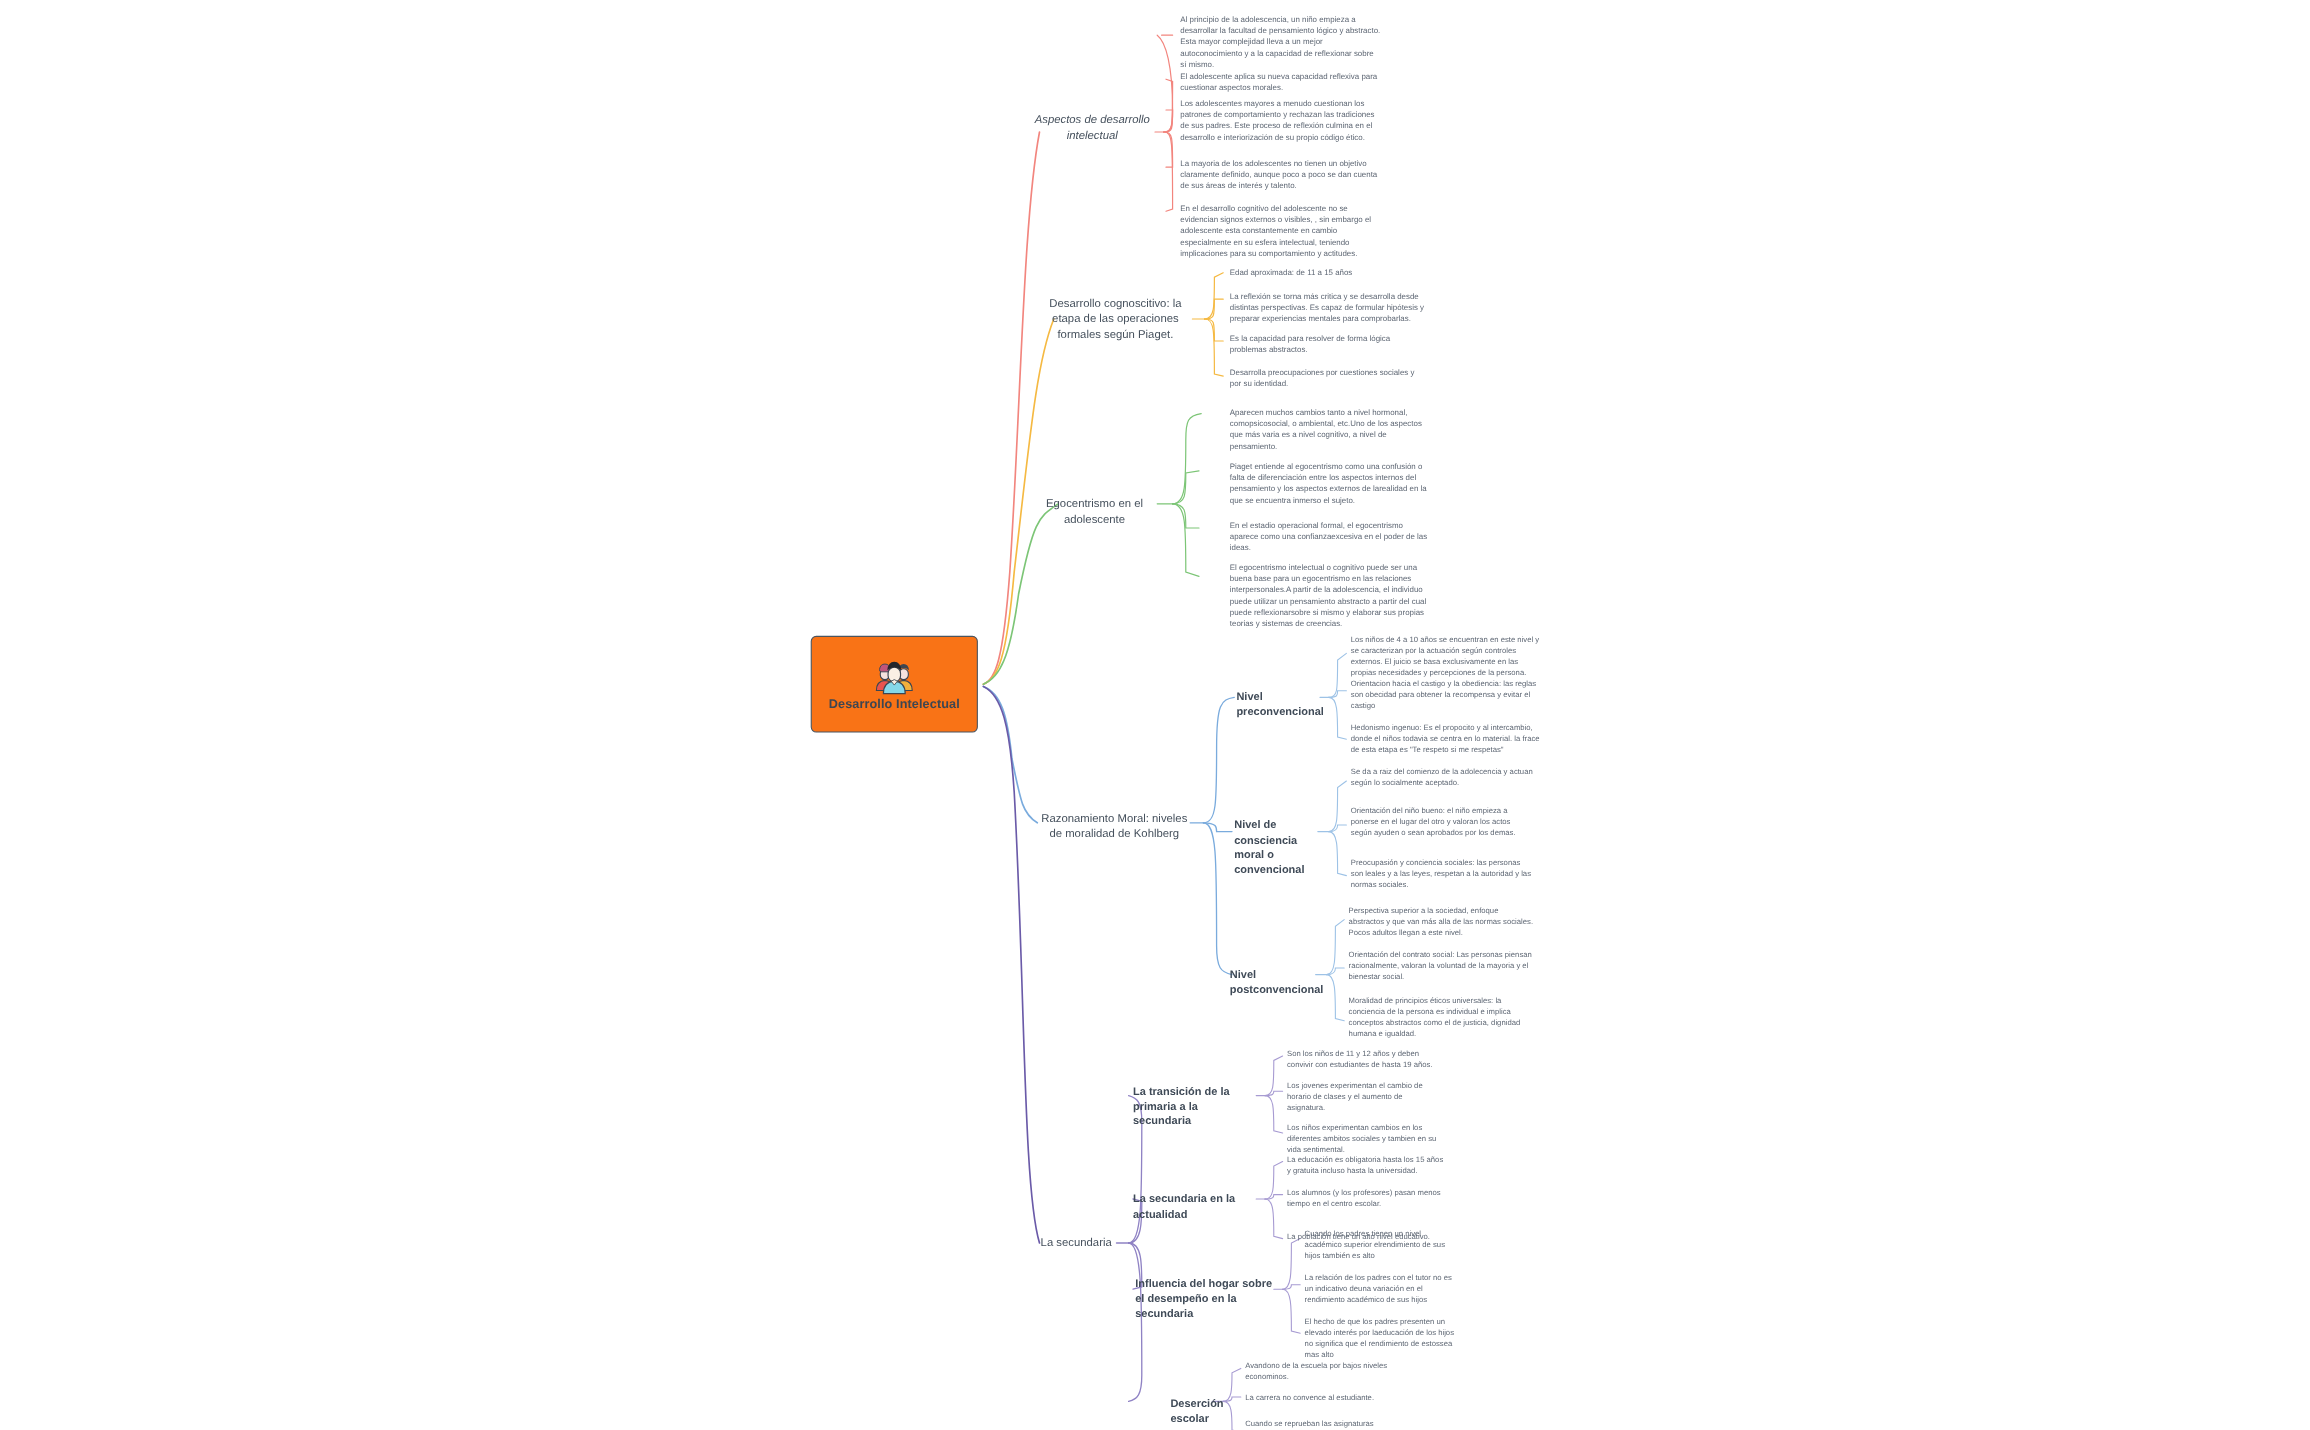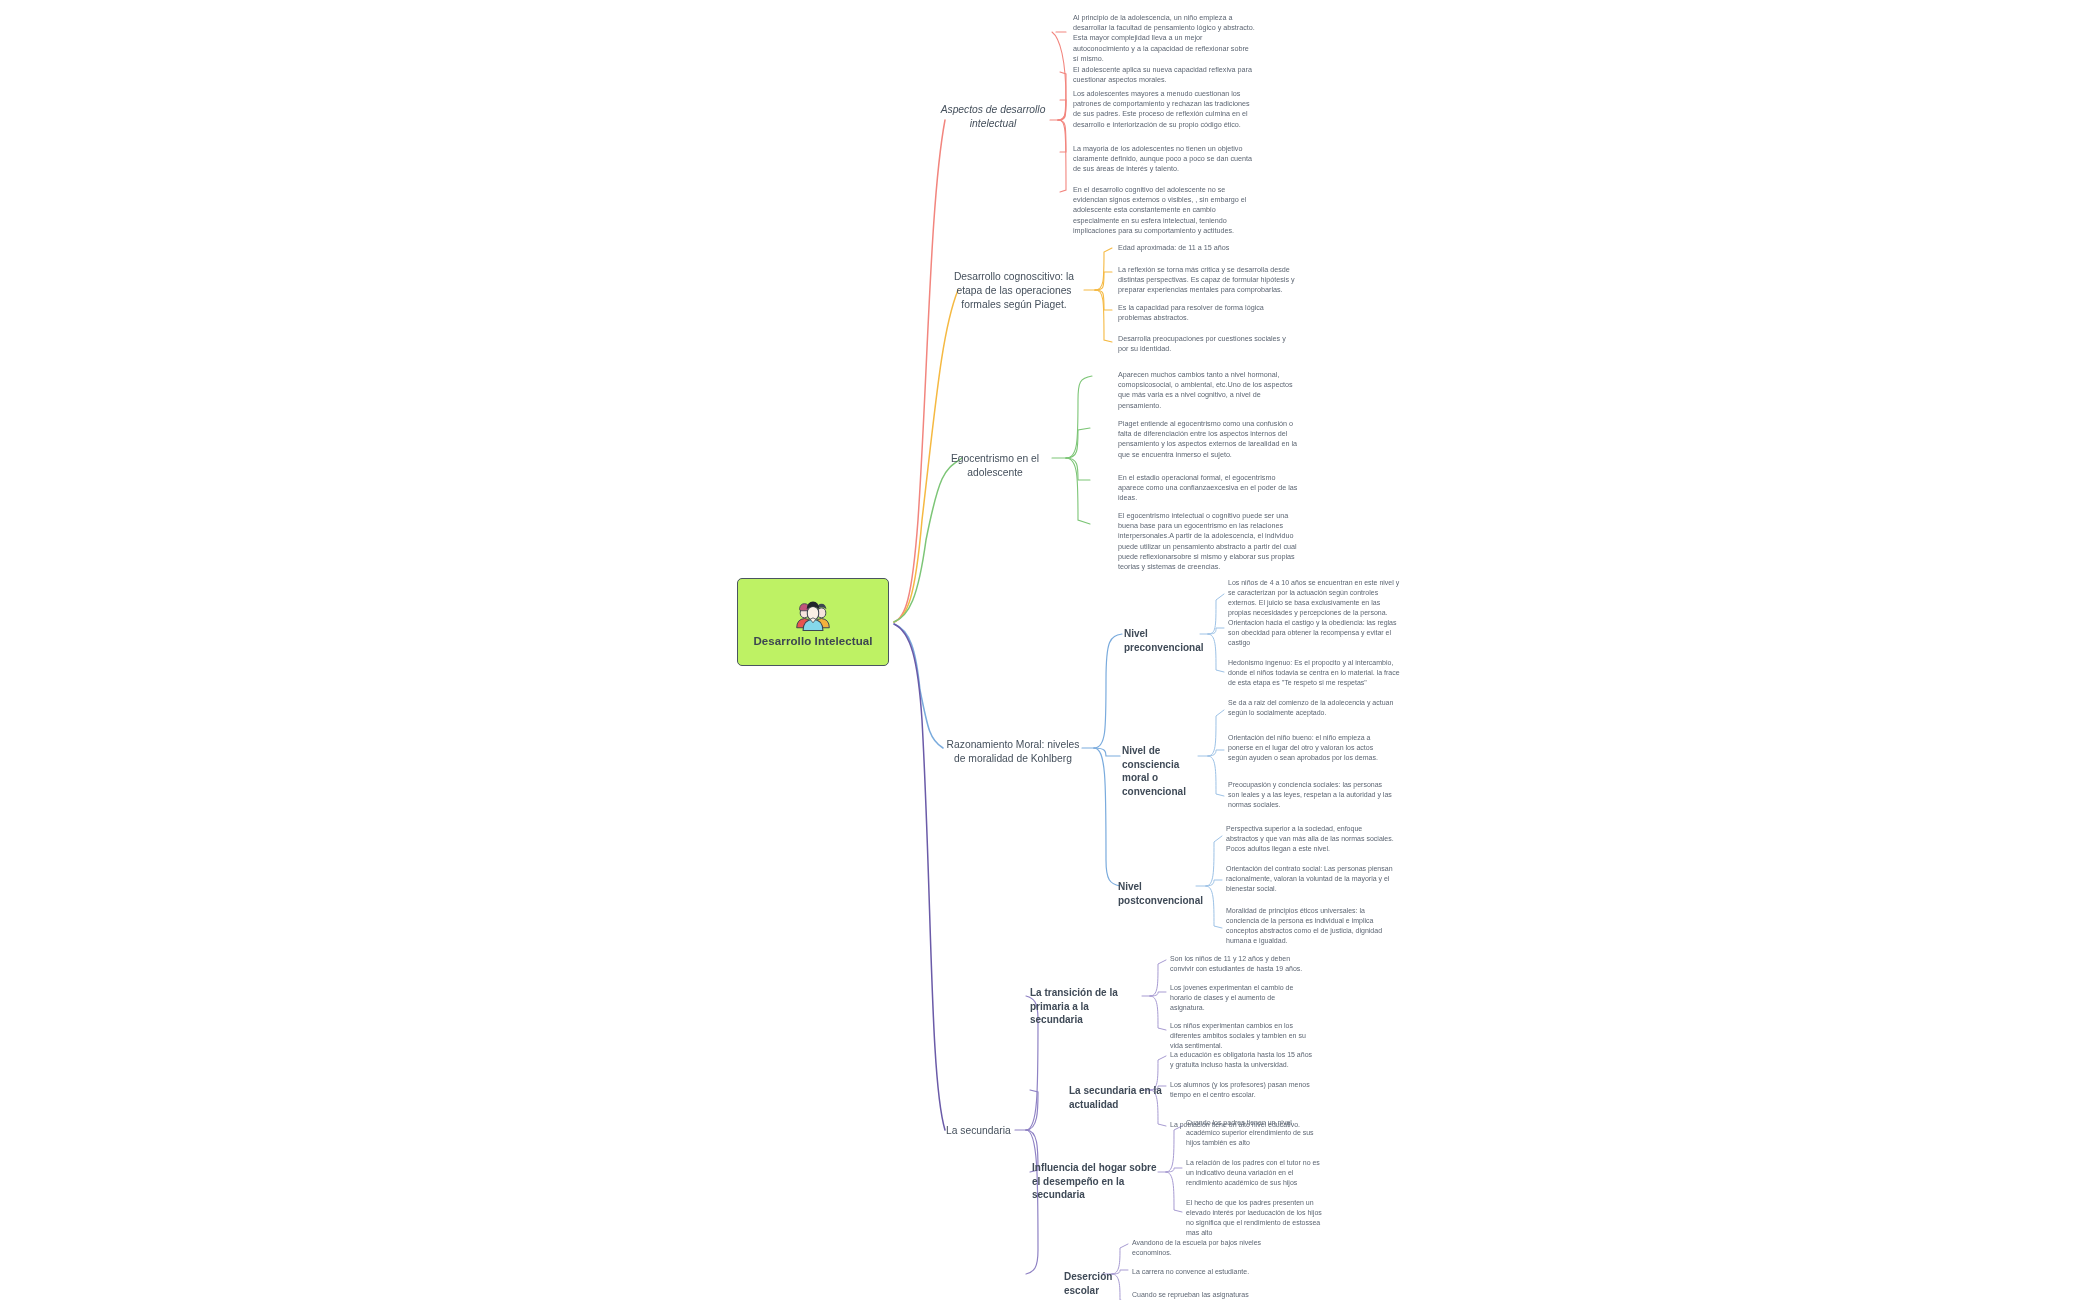--- a/index.html
+++ b/index.html
@@ -12,21 +12,21 @@
     position:relative;
   }
   #canvas { position:absolute; inset:0; }
   svg.links { position:absolute; left:0; top:0; width:2100px; height:1300px; pointer-events:none; }
 
   
   #root-node {
     position:absolute; left:737px; top:578px;
     width:152px; height:88px;
     border:1.6px solid #4a5560; border-radius:5px;
-    background:#bef264;
+    background:#f97316;
     display:flex; flex-direction:column;
     align-items:center; justify-content:center;
     gap:3px;
   }
   #root-label {
     font-size:11.5px; font-weight:bold; color:#3d4651;
     letter-spacing:.1px; text-align:center;
   }
   .people-icon { width:46px; height:34px; display:block; }
 
@@ -221,21 +221,21 @@
   <div class="leaf tiny" style="left:1226px; top:864px; width:168px;">Orientación del contrato social: Las personas piensan racionalmente, valoran la voluntad de la mayoria y el bienestar social.</div>
   <div class="leaf tiny" style="left:1226px; top:906px; width:168px;">Moralidad de principios éticos universales: la conciencia de la persona es individual e implica conceptos abstractos como el de justicia, dignidad humana e igualdad.</div>
 
   <div class="mtitle" style="left:946px; top:1124px; width:70px; text-align:left;">La secundaria</div>
 
   <div class="stitle" style="left:1030px; top:986px; width:112px;">La transición de la primaria a la secundaria</div>
   <div class="leaf tiny" style="left:1170px; top:954px; width:140px;">Son los niños de 11 y 12 años y deben convivir con estudiantes de hasta 19 años.</div>
   <div class="leaf tiny" style="left:1170px; top:983px; width:140px;">Los jovenes experimentan el cambio de horario de clases y el aumento de asignatura.</div>
   <div class="leaf tiny" style="left:1170px; top:1021px; width:140px;">Los niños experimentan cambios en los diferentes ambitos sociales y tambien en su vida sentimental.</div>
 
-  <div class="stitle" style="left:1030px; top:1084px; width:114px;margin-left:39px;">La secundaria en la actualidad</div>
+  <div class="stitle" style="left:1030px; top:1084px; width:114px;">La secundaria en la actualidad</div>
   <div class="leaf tiny" style="left:1170px; top:1050px; width:146px;">La educación es obligatoria hasta los 15 años y gratuita incluso hasta la universidad.</div>
   <div class="leaf tiny" style="left:1170px; top:1080px; width:146px;">Los alumnos (y los profesores) pasan menos tiempo en el centro escolar.</div>
   <div class="leaf tiny" style="left:1170px; top:1120px; width:146px;">La población tiene un alto nivel educativo.</div>
 
   <div class="stitle" style="left:1032px; top:1161px; width:126px;">Influencia del hogar sobre el desempeño en la secundaria</div>
   <div class="leaf tiny" style="left:1186px; top:1118px; width:140px;">Cuando los padres tienen un nivel académico superior elrendimiento de sus hijos también es alto</div>
   <div class="leaf tiny" style="left:1186px; top:1158px; width:140px;">La relación de los padres con el tutor no es un indicativo deuna variación en el rendimiento académico de sus hijos</div>
   <div class="leaf tiny" style="left:1186px; top:1198px; width:140px;">El hecho de que los padres presenten un elevado interés por laeducación de los hijos no significa que el rendimiento de estossea mas alto</div>
 
   <div class="stitle" style="left:1064px; top:1270px; width:72px;">Deserción escolar</div>

